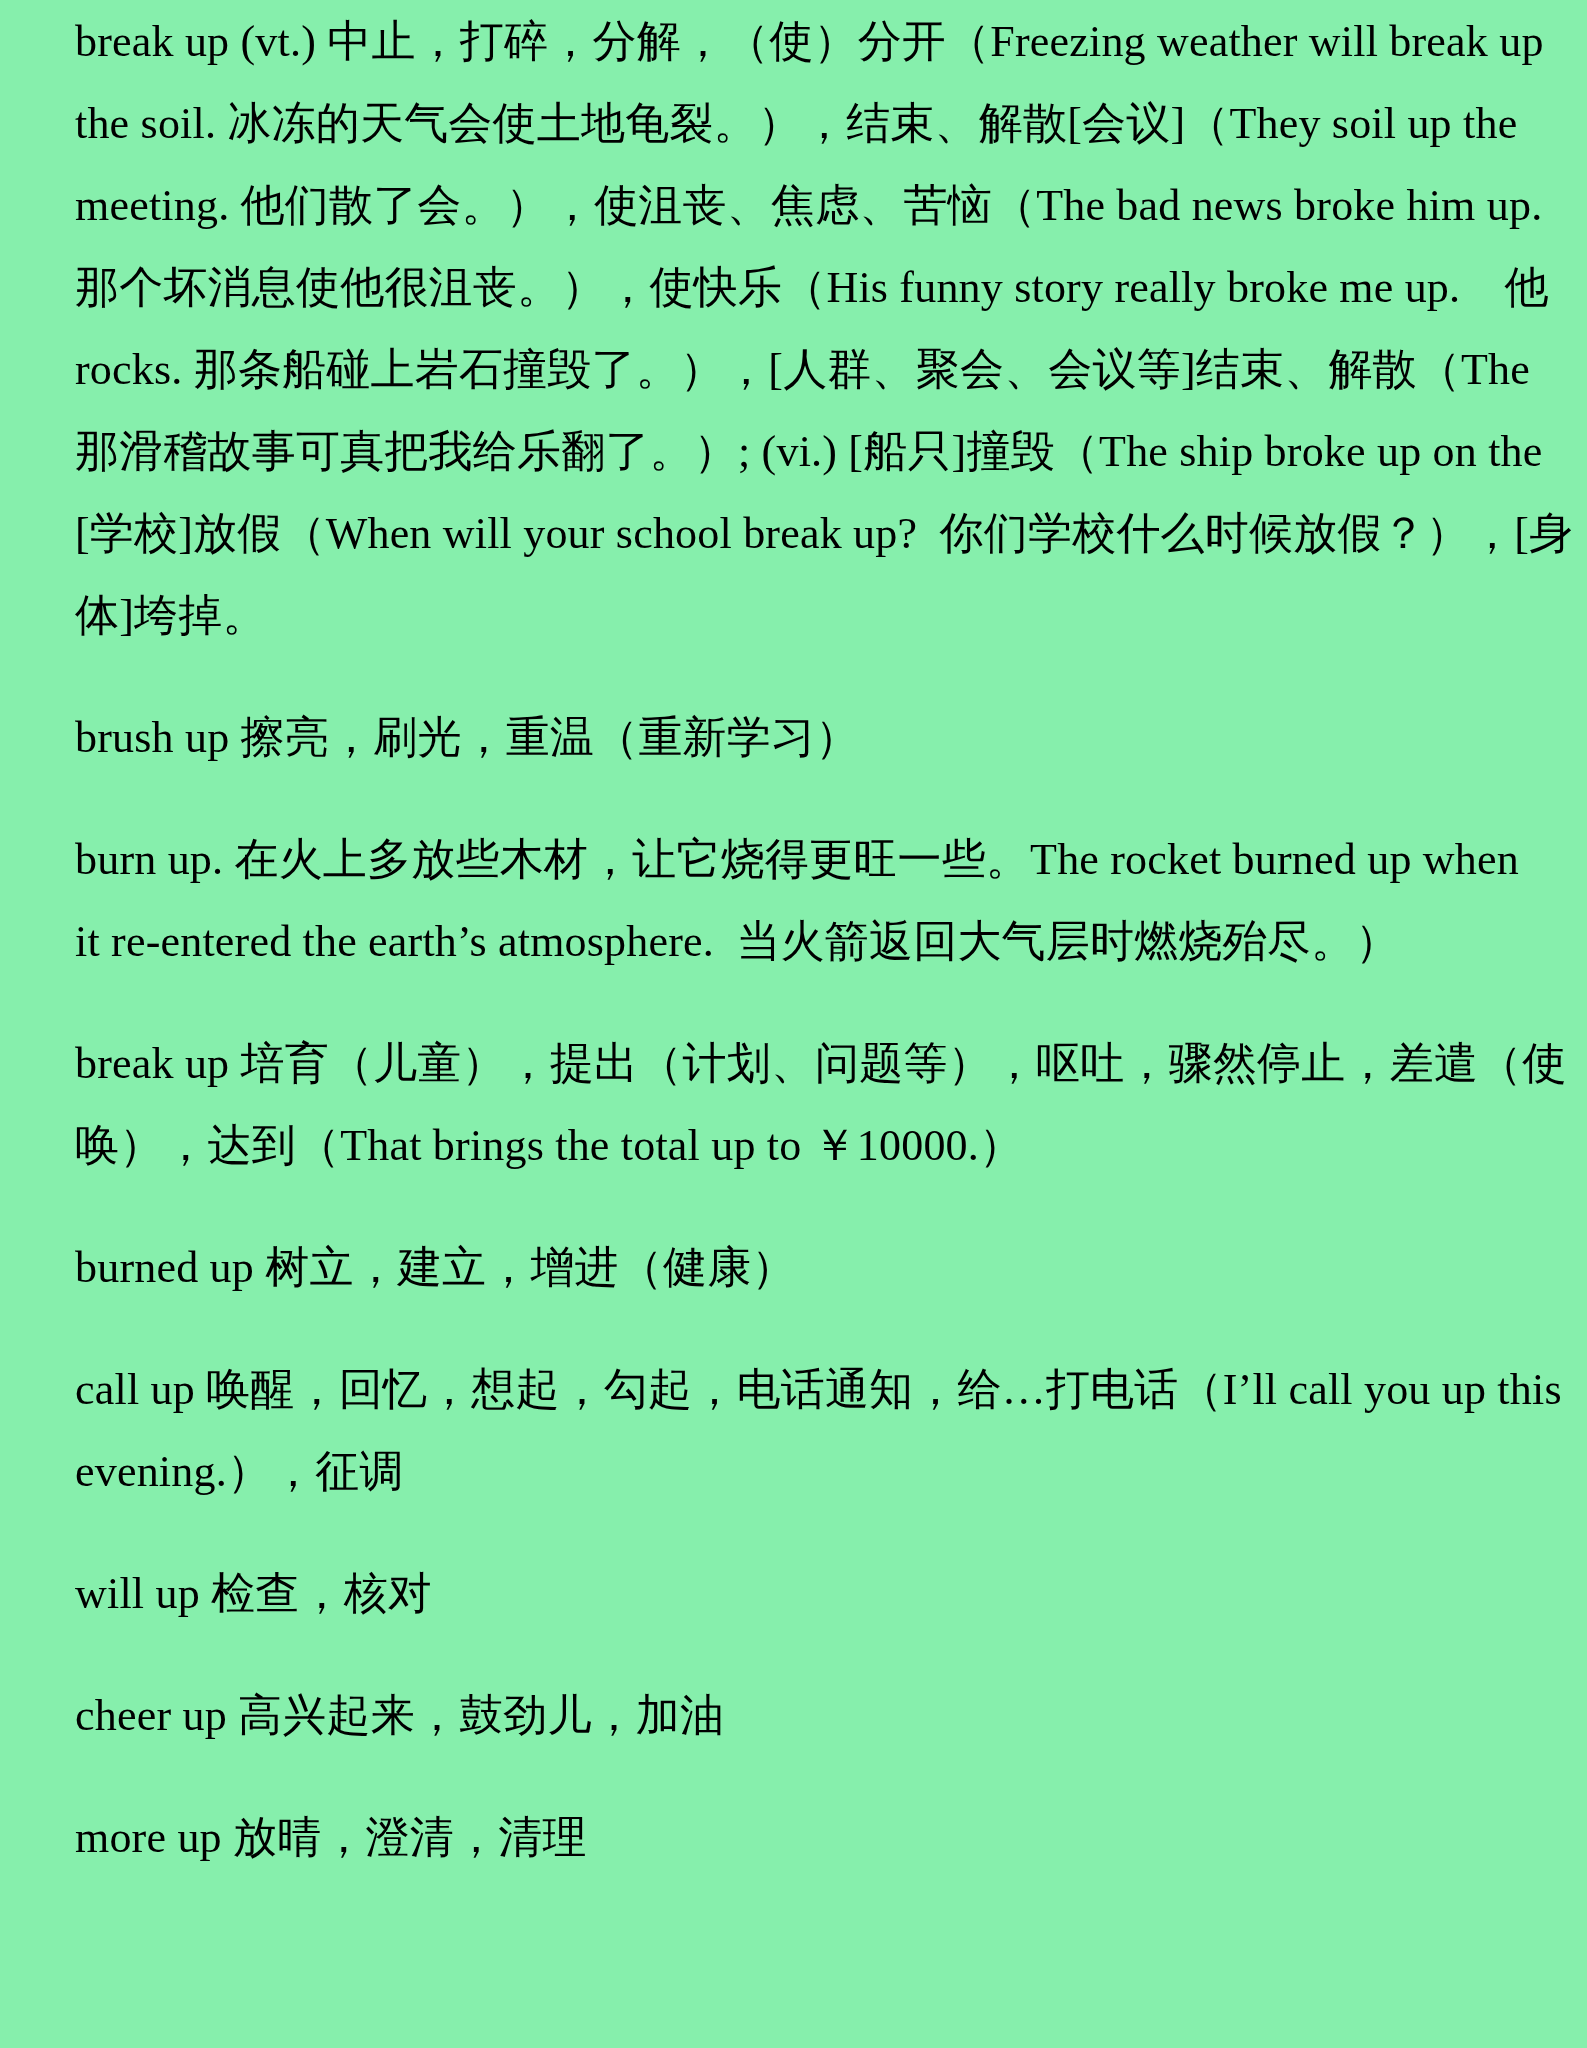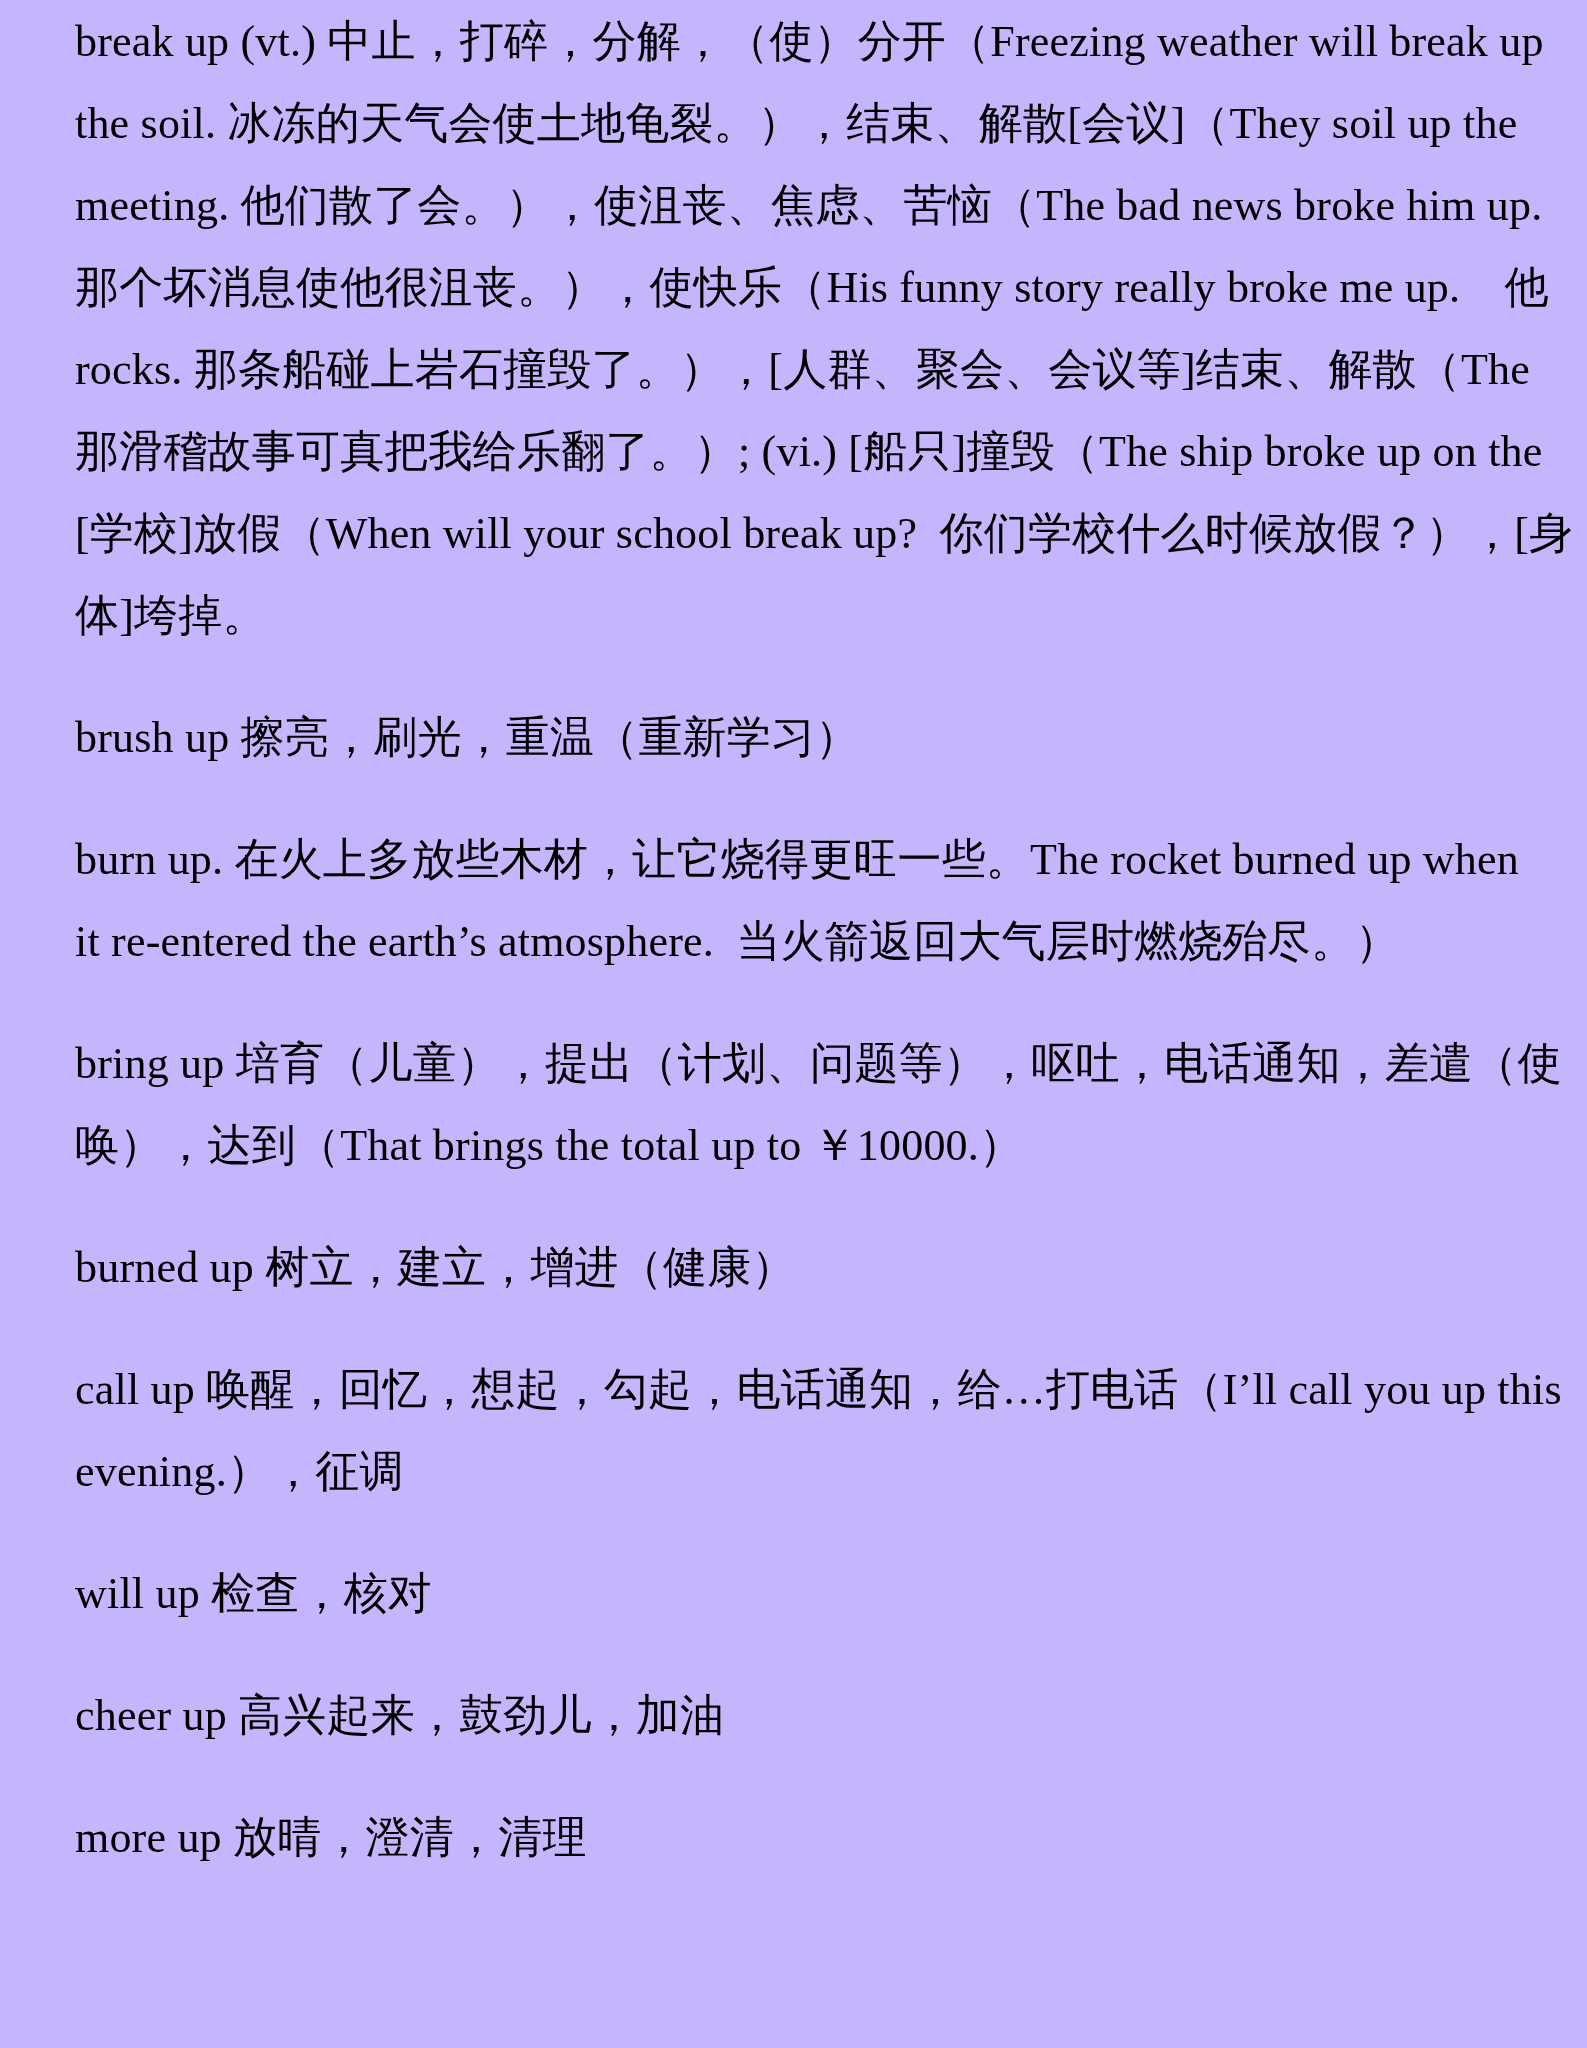--- a/index.html
+++ b/index.html
@@ -9,21 +9,21 @@
   }
   body {
     width: 1587px;
     height: 2048px;
     overflow: hidden;
   }
   .page {
     box-sizing: border-box;
     width: 1587px;
     min-height: 2048px;
-    background: #c4b5fd;
+    background: #86efac;
     padding: 1px 88px 0 75px;
   }
   .para {
     margin: 0 0 40px 0;
   }
   .para:last-child {
     margin-bottom: 0;
   }
   .line {
     font-family: "Liberation Serif", "DejaVu Serif", serif;
@@ -50,21 +50,21 @@
         <div class="line">体]垮掉。</div>
       </div>
       <div class="para">
         <div class="line">brush up 擦亮，刷光，重温（重新学习）</div>
       </div>
       <div class="para">
         <div class="line">burn up. 在火上多放些木材，让它烧得更旺一些。The rocket burned up when</div>
         <div class="line">it re-entered the earth’s atmosphere.  当火箭返回大气层时燃烧殆尽。）</div>
       </div>
       <div class="para">
-        <div class="line">bring up 培育（儿童），提出（计划、问题等），呕吐，电话通知，差遣（使</div>
+        <div class="line">break up 培育（儿童），提出（计划、问题等），呕吐，骤然停止，差遣（使</div>
         <div class="line">唤），达到（That brings the total up to ￥10000.）</div>
       </div>
       <div class="para">
         <div class="line">burned up 树立，建立，增进（健康）</div>
       </div>
       <div class="para">
         <div class="line">call up 唤醒，回忆，想起，勾起，电话通知，给…打电话（I’ll call you up this</div>
         <div class="line">evening.），征调</div>
       </div>
       <div class="para">

